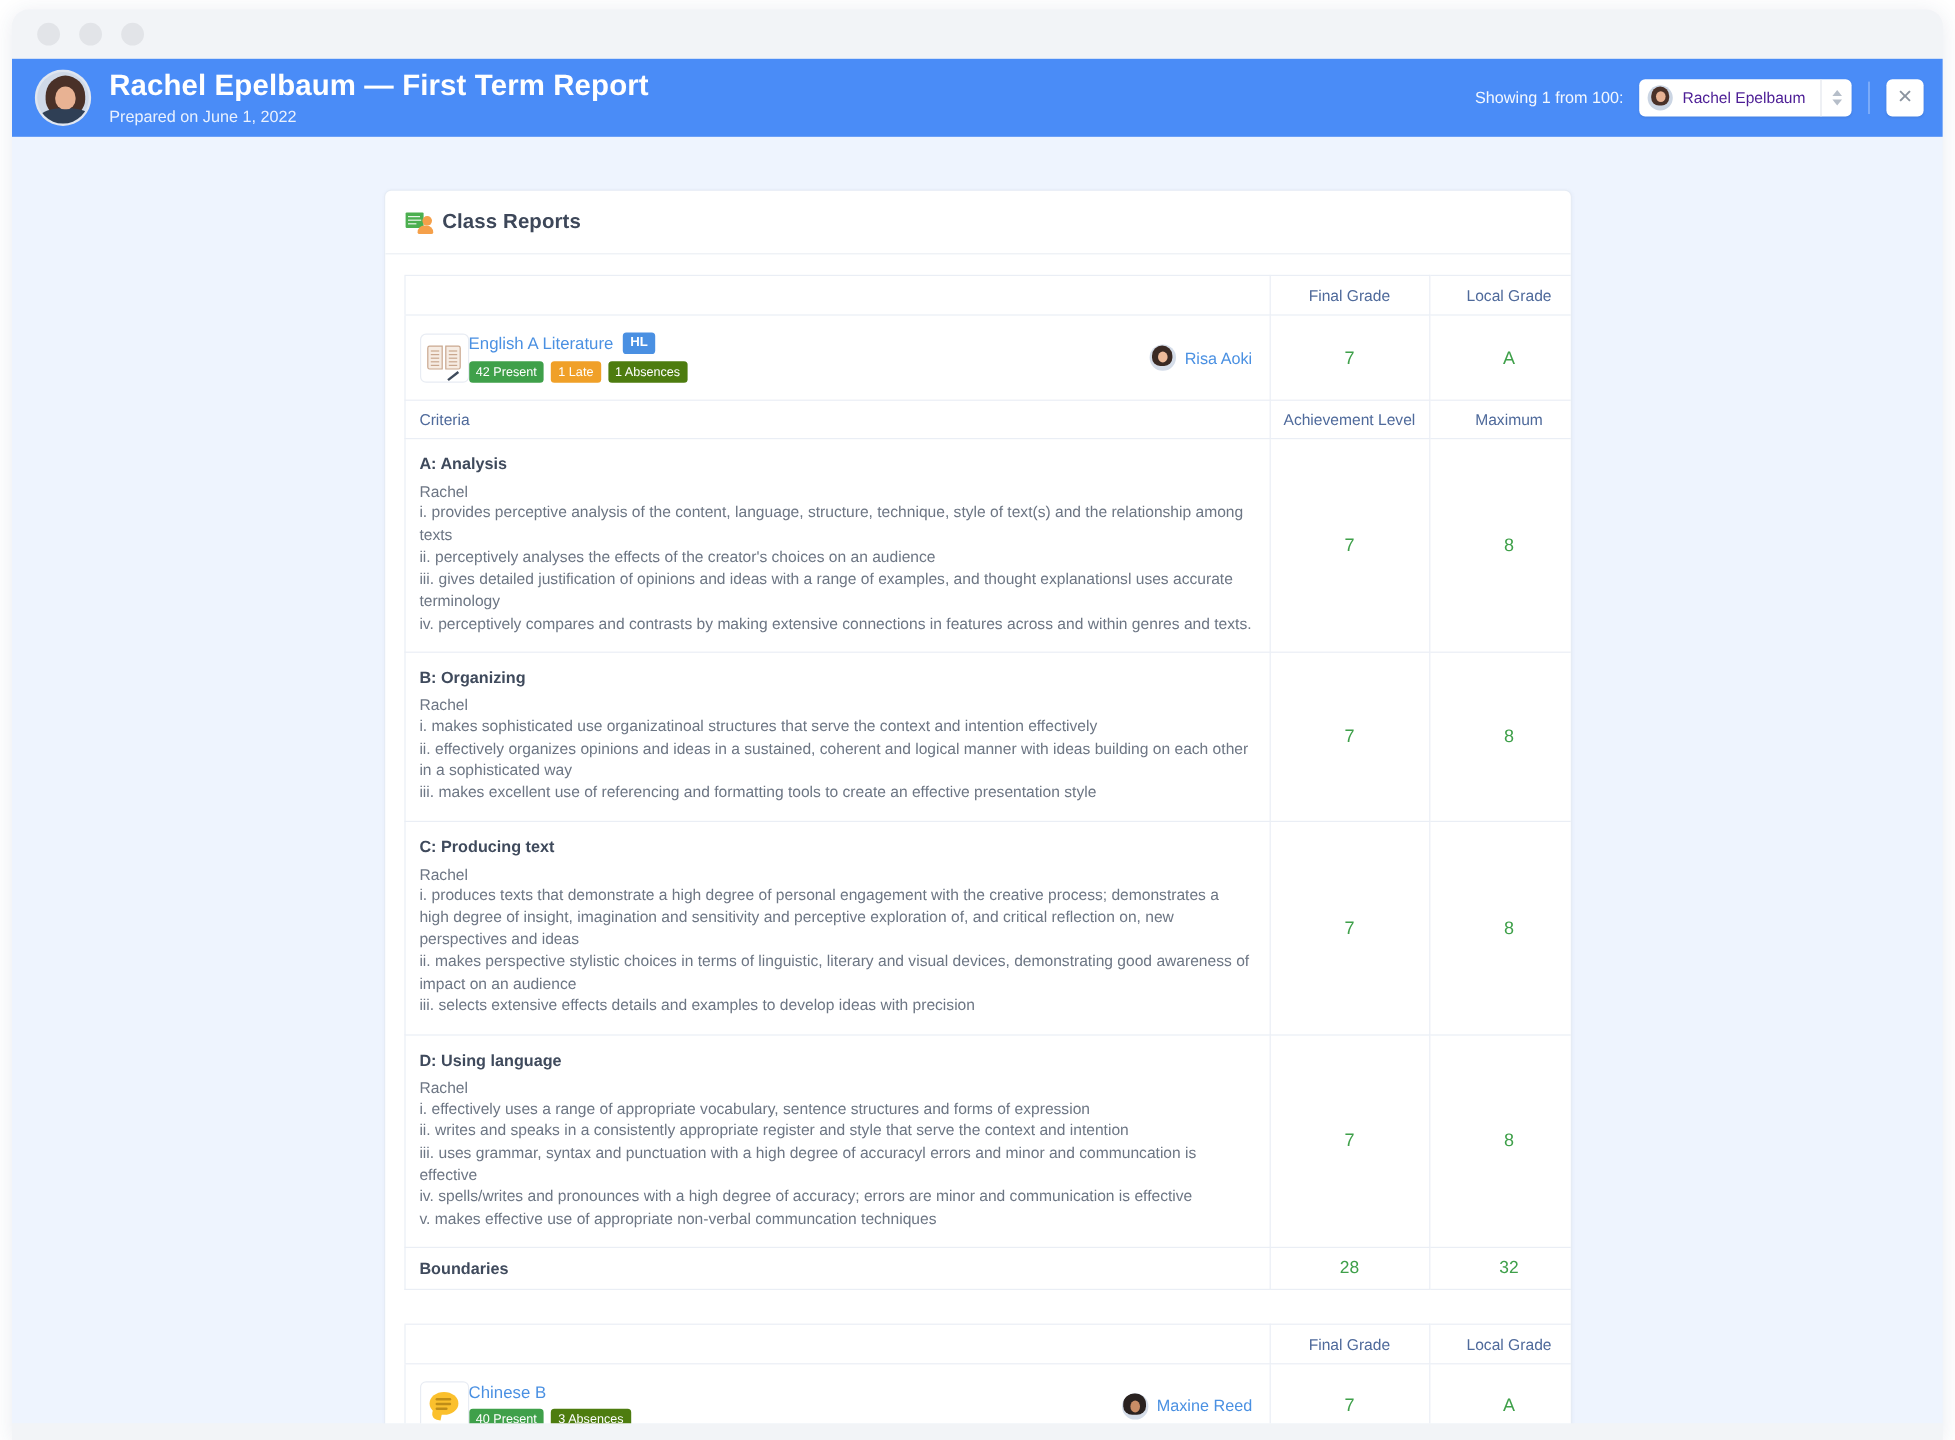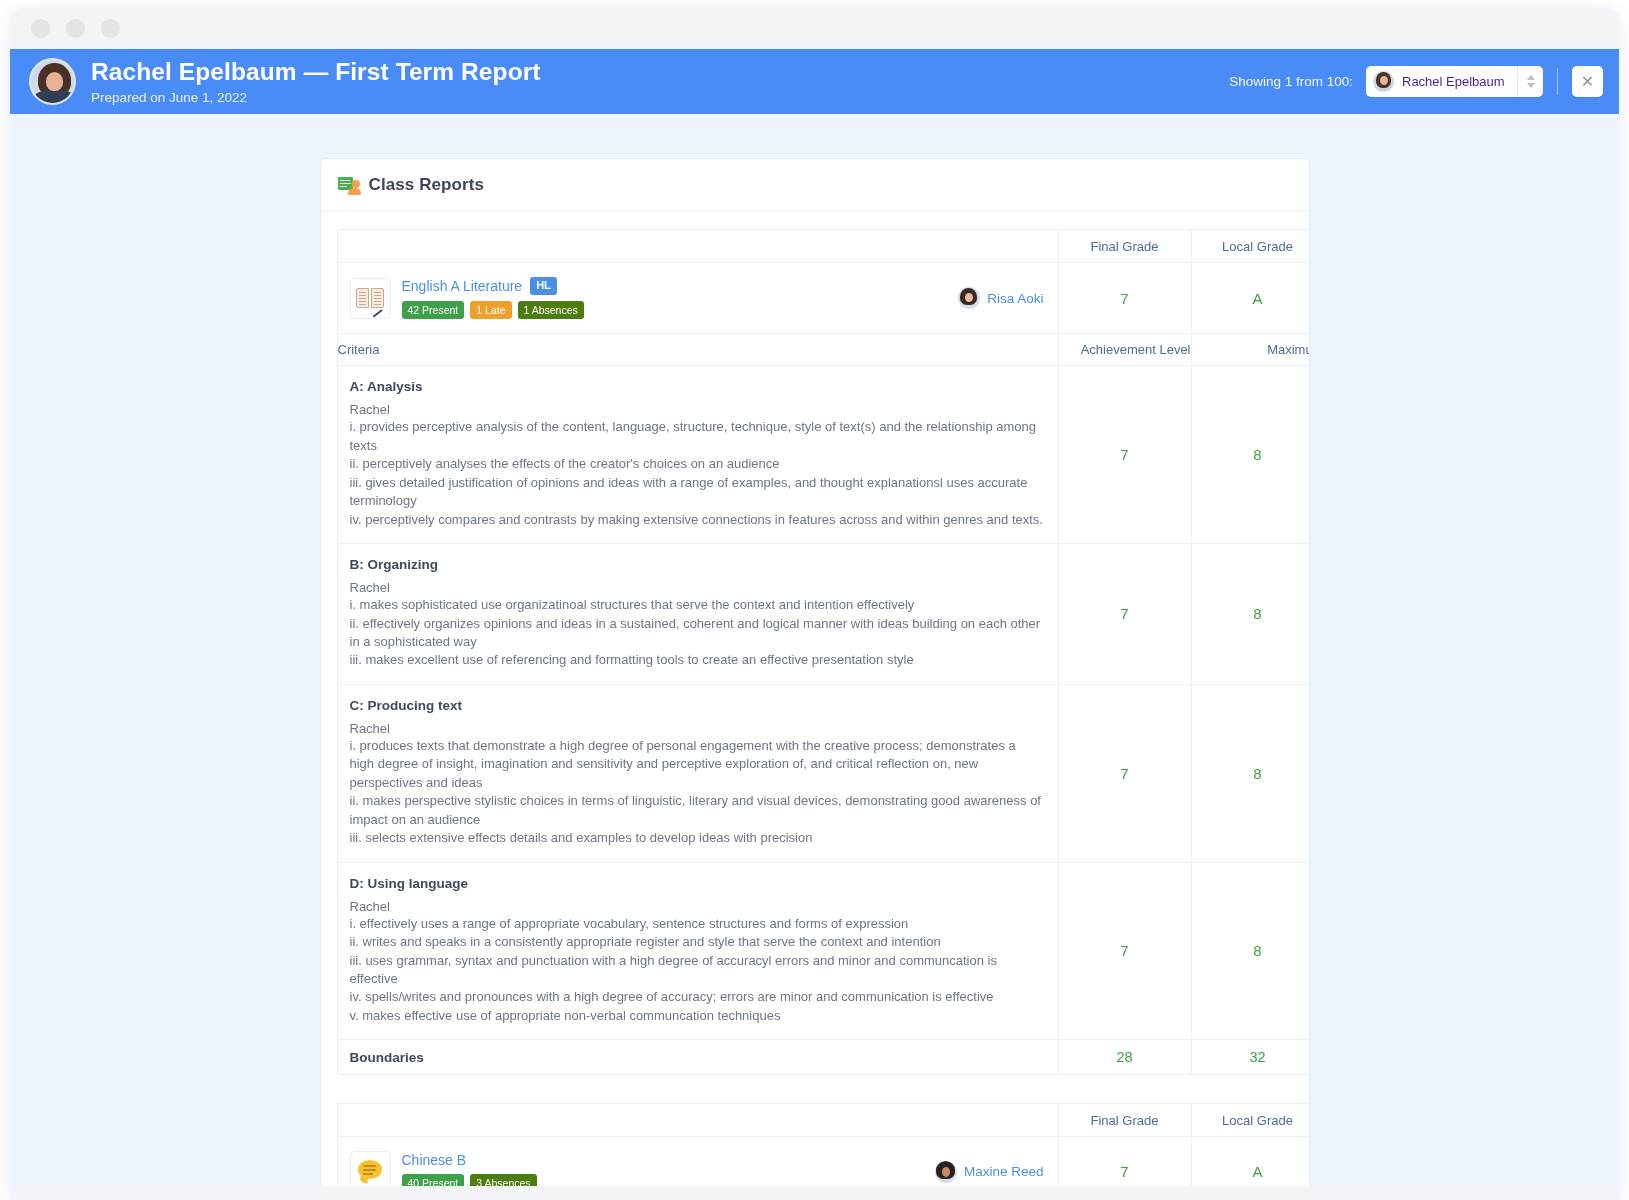--- a/index.html
+++ b/index.html
@@ -360,21 +360,21 @@
   }
   .bubble-icon .gl {
     position: absolute;
     left: 6px;
     height: 2px;
     background: rgba(120,80,0,.45);
     display: block;
     border-radius: 1px;
   }
 
-  .subj-text { margin-left: 11px; }
+  .subj-text { }
   .subj-name-line {
     display: flex;
     align-items: center;
     gap: 8px;
   }
   .subj-name {
     font-size: 14px;
     color: #4a90e2;
     font-weight: 400;
   }
@@ -463,22 +463,22 @@
     font-size: 15px;
     color: #3fa04a;
     font-weight: 400;
   }
 
   .criteria-hdr td {
     height: 32px;
     font-size: 13px;
     color: #4f6a9b;
   }
-  .criteria-hdr td.left { padding-left: 0; }
-  .criteria-hdr td.ctr { text-align: right; margin-left: 11px; }
+  .criteria-hdr td.left { padding-left: 12px; }
+  .criteria-hdr td.ctr { text-align: center; margin-left: 11px; }
 
   .crit-row td.desc {
     padding: 13px 14px 14px 12px;
     vertical-align: top;
   }
   .crit-title {
     font-size: 13.5px;
     font-weight: 600;
     color: #3f4a5c;
     margin-bottom: 8px;

